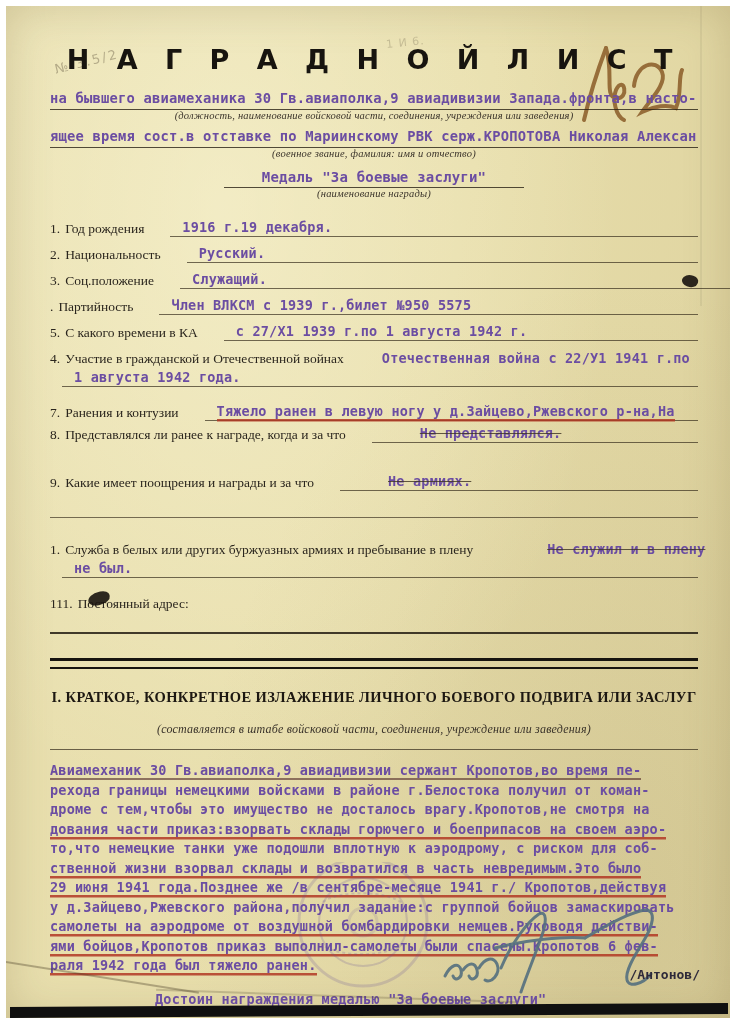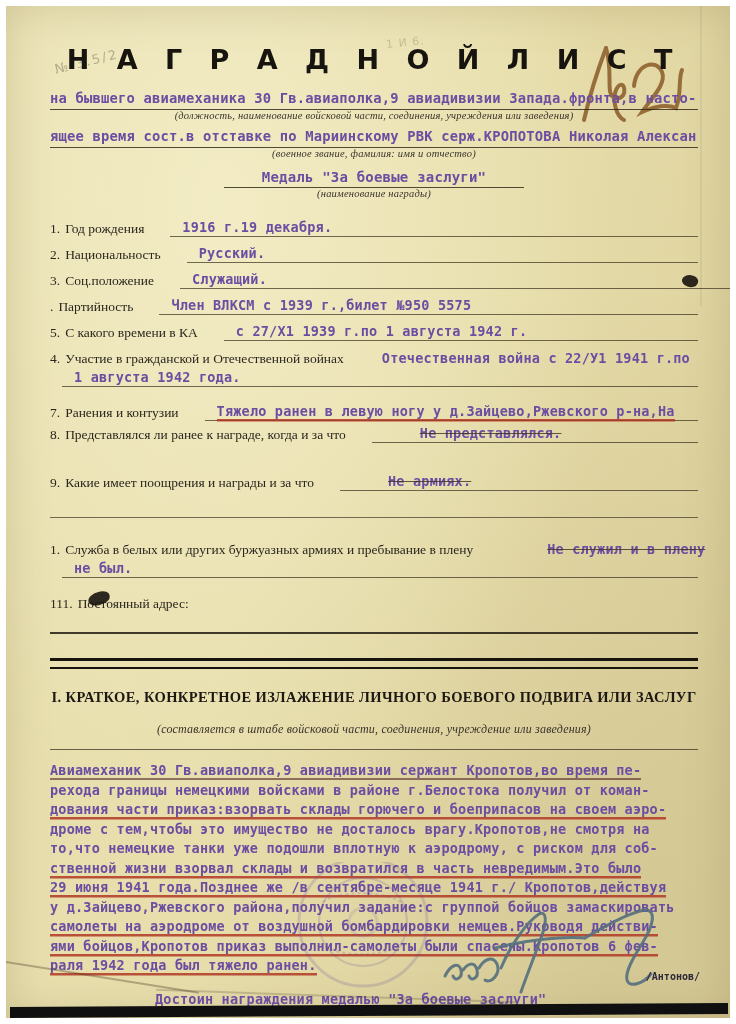--- a/index.html
+++ b/index.html
@@ -63,21 +63,21 @@
 
   .para{margin-top:11px;}
   .pline{height:19.5px;}
   .pline .typed{font-size:13.5px;}
   .pline.ul-dark .typed{box-shadow:0 2px 0 rgba(80,40,40,.6);}
   .pline.ul-red .typed{box-shadow:0 2.5px 0 rgba(178,55,35,.85);}
 
   .conclusion{margin-top:14px;padding-left:105px;}
 
   .sig-name{position:absolute;right:30px;bottom:36px;font-family:"DejaVu Sans Mono",monospace;
-            font-size:10px;font-weight:bold;color:#2e2a3a;}
+            font-size:13px;font-weight:bold;color:#2e2a3a;}
   .stamp{position:absolute;left:262px;bottom:6px;opacity:.75;}
   .signature{position:absolute;right:55px;bottom:14px;}
 
   .fold1{position:absolute;left:-6px;bottom:40px;width:200px;height:2px;
          background:rgba(70,58,35,.35);transform:rotate(9deg);}
   .fold2{position:absolute;left:150px;bottom:22px;width:360px;height:1.5px;
          background:rgba(70,58,35,.22);transform:rotate(2deg);}
   .crease{position:absolute;top:0;right:28px;width:2px;height:300px;background:rgba(0,0,0,.05);}
   .bottom-bar{position:absolute;left:4px;right:2px;bottom:2px;height:11px;background:#101010;
               transform:rotate(-.3deg);}
@@ -231,22 +231,22 @@
         <div class="heavy-rule" style="margin-top:24px;"></div>
       </div>
 
       <div class="sec-head">I. КРАТКОЕ, КОНКРЕТНОЕ ИЗЛАЖЕНИЕ ЛИЧНОГО БОЕВОГО ПОДВИГА ИЛИ ЗАСЛУГ</div>
       <div class="sec-sub smallcap">(составляется в штабе войсковой части, соединения, учреждение или заведения)</div>
       <div class="sec-rule"></div>
 
       <div class="para">
         <div class="pline ul-dark"><span class="typed">Авиамеханик 30 Гв.авиаполка,9 авиадивизии сержант Кропотов,во время пе-</span></div>
         <div class="pline"><span class="typed">рехода границы немецкими войсками в районе г.Белостока получил от коман-</span></div>
+        <div class="pline"><span class="typed">дроме с тем,чтобы это имущество не досталось врагу.Кропотов,не смотря на</span></div>
         <div class="pline ul-red"><span class="typed">дования части приказ:взорвать склады горючего и боеприпасов на своем аэро-</span></div>
-        <div class="pline"><span class="typed">дроме с тем,чтобы это имущество не досталось врагу.Кропотов,не смотря на</span></div>
         <div class="pline"><span class="typed">то,что немецкие танки уже подошли вплотную к аэродрому, с риском для соб-</span></div>
         <div class="pline ul-red"><span class="typed">ственной жизни взорвал склады и возвратился в часть невредимым.Это было</span></div>
         <div class="pline ul-red"><span class="typed">29 июня 1941 года.Позднее же /в сентябре-месяце 1941 г./ Кропотов,действуя</span></div>
         <div class="pline"><span class="typed">у д.Зайцево,Ржевского района,получил задание:с группой бойцов замаскировать</span></div>
         <div class="pline ul-red"><span class="typed">самолеты на аэродроме от воздушной  бомбардировки немцев.Руководя действи-</span></div>
         <div class="pline ul-red"><span class="typed">ями бойцов,Кропотов приказ выполнил-самолеты были спасены.Кропотов 6 фев-</span></div>
         <div class="pline"><span class="typed u-red">раля 1942 года был тяжело ранен.</span></div>
       </div>
 
       <div class="conclusion">

